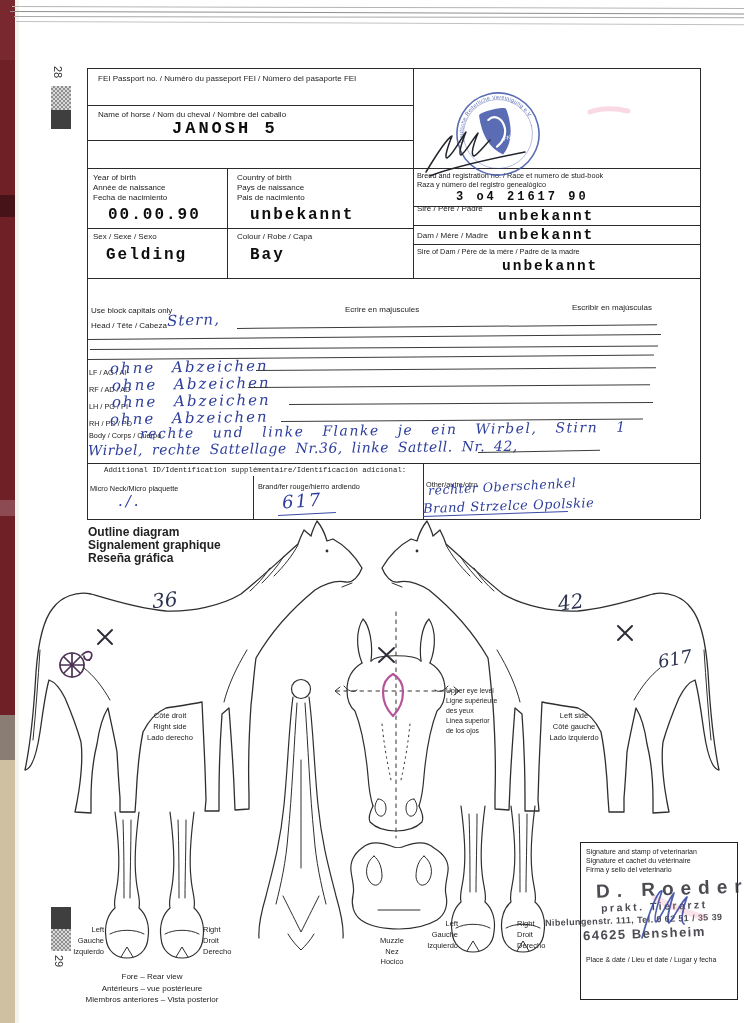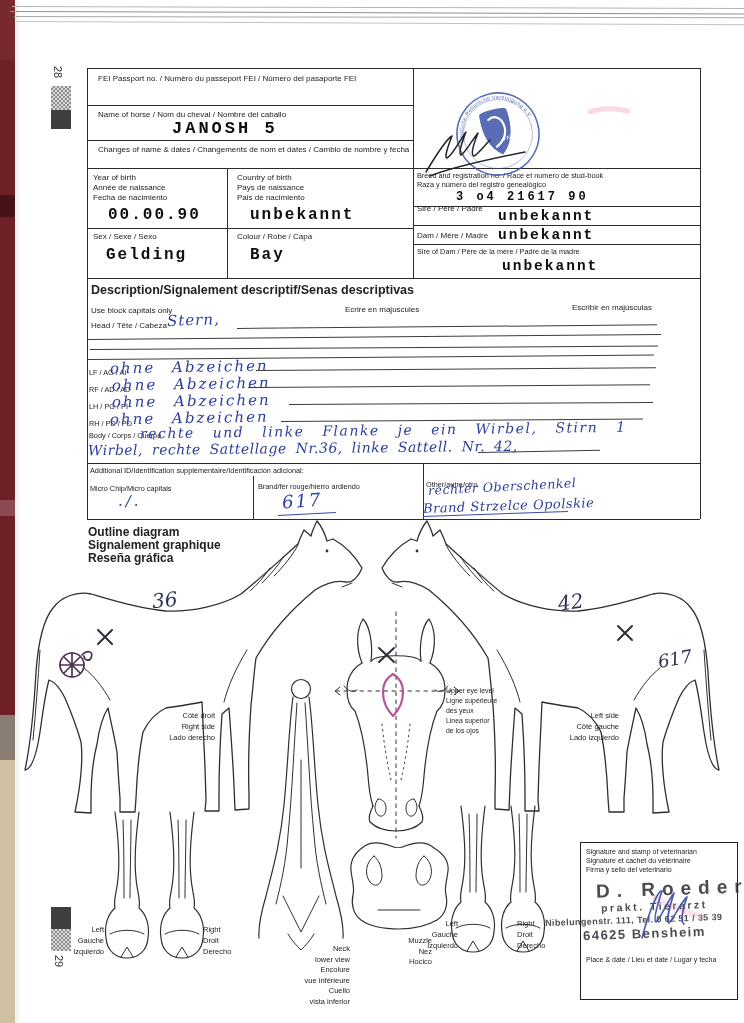--- a/index.html
+++ b/index.html
@@ -3,21 +3,21 @@
 <meta charset="utf-8">
 <style>
   html,body{margin:0;padding:0;background:#e9e7e2;}
   #scan{position:relative;width:744px;height:1023px;background:#fff;overflow:hidden;
         font-family:"Liberation Sans",sans-serif;color:#1d1d1d;}
   .abs{position:absolute;}
   .lbl{position:absolute;font:8px/10px "Liberation Sans",sans-serif;color:#222;white-space:pre-line;}
   .lbl-sm{font-size:7.3px;line-height:9.3px;}
   .val{position:absolute;font-family:"Liberation Mono","DejaVu Sans Mono",monospace;font-weight:700;color:#0e0e0e;}
   .hw{position:absolute;font-family:"DejaVu Serif","Liberation Serif",serif;font-style:italic;color:#2e3e9a;line-height:1;}
-  .cap{position:absolute;font:8px/11.5px "Liberation Sans",sans-serif;text-align:right;white-space:pre-line;color:#1d1d1d;}
+  .cap{position:absolute;font:8px/11.5px "Liberation Sans",sans-serif;text-align:center;white-space:pre-line;color:#1d1d1d;}
   .hline{position:absolute;border-top:1.4px solid #2b2b2b;}
   .vline{position:absolute;border-left:1.4px solid #2b2b2b;}
   .rule{position:absolute;border-top:1.1px solid #3c3c3c;transform-origin:left center;}
   .rule-blue{border-top:1.3px solid #3a4aa5;}
   .checker{position:absolute;width:20px;
      background-image:linear-gradient(45deg,#8f8f8f 25%,transparent 25%,transparent 75%,#8f8f8f 75%),
                       linear-gradient(45deg,#8f8f8f 25%,#d9d9d9 25%,#d9d9d9 75%,#8f8f8f 75%);
      background-size:4px 4px;background-position:0 0,2px 2px;}
   .pagenum{position:absolute;font:11px "Liberation Sans",sans-serif;color:#333;transform:rotate(90deg);}
   .stamp-gray{position:absolute;color:rgba(44,44,52,.85);font-family:"Liberation Sans",sans-serif;font-weight:700;transform:rotate(-2deg);white-space:nowrap;}
@@ -65,21 +65,20 @@
   <div class="vline" style="left:227px;top:168px;height:110px;"></div>
   <div class="vline" style="left:253px;top:476px;height:43px;"></div>
   <div class="vline" style="left:423px;top:464px;height:55px;"></div>
 
   <div class="lbl" style="left:98px;top:74px;">FEI Passport no. / Numéro du passeport FEI / Número del pasaporte FEI</div>
 
 
   <div class="lbl" style="left:98px;top:110px;">Name of horse / Nom du cheval / Nombre del caballo</div>
   <div class="val" style="left:172px;top:119px;font-size:17px;letter-spacing:3px;">JANOSH 5</div>
 
-  <div class="lbl" style="left:98px;top:145px;">Changes of name &amp; dates / Changements de nom et dates / Cambio de nombre y fecha</div>
 
   <div class="lbl" style="left:93px;top:173px;">Year of birth
 Année de naissance
 Fecha de nacimiento</div>
   <div class="val" style="left:108px;top:206px;font-size:16px;letter-spacing:2px;">00.00.90</div>
   <div class="lbl" style="left:237px;top:173px;">Country of birth
 Pays de naissance
 Pais de nacimiento</div>
   <div class="val" style="left:250px;top:206px;font-size:16px;letter-spacing:2px;">unbekannt</div>
 
@@ -92,21 +91,20 @@
   <div class="lbl" style="left:417px;top:231px;">Dam / Mère / Madre</div>
   <div class="val" style="left:498px;top:227px;font-size:14.5px;letter-spacing:2px;">unbekannt</div>
   <div class="lbl lbl-sm" style="left:417px;top:247px;">Sire of Dam / Père de la mère / Padre de la madre</div>
   <div class="val" style="left:502px;top:258px;font-size:14.5px;letter-spacing:2px;">unbekannt</div>
 
   <div class="lbl" style="left:93px;top:232px;">Sex / Sexe / Sexo</div>
   <div class="val" style="left:106px;top:246px;font-size:16px;letter-spacing:2px;">Gelding</div>
   <div class="lbl" style="left:237px;top:232px;">Colour / Robe / Capa</div>
   <div class="val" style="left:250px;top:246px;font-size:16px;letter-spacing:2px;">Bay</div>
 
-  <div class="lbl" style="left:91px;top:283px;font-size:12.5px;font-weight:bold;line-height:14px;">Description/Signalement descriptif/Senas descriptivas</div>
   <div class="lbl" style="left:91px;top:306px;">Use block capitals only</div>
   <div class="lbl" style="left:345px;top:305px;">Ecrire en majuscules</div>
   <div class="lbl" style="left:572px;top:303px;">Escribir en majúsculas</div>
 
   <div class="lbl" style="left:91px;top:321px;">Head / Tête / Cabeza</div>
   <div class="hw" style="left:167px;top:313px;font-size:15px;letter-spacing:1px;transform:rotate(-2deg);">Stern,</div>
 
   <div class="rule" style="left:237px;top:328px;width:420px;transform:rotate(-.5deg);"></div>
   <div class="rule" style="left:88px;top:339px;width:573px;transform:rotate(-.5deg);"></div>
   <div class="rule" style="left:90px;top:349px;width:568px;transform:rotate(-.35deg);"></div>
@@ -126,22 +124,22 @@
 
   <div class="lbl lbl-sm" style="left:89px;top:419px;">RH / PD / PD</div>
   <div class="hw" style="left:110px;top:411px;font-size:15px;letter-spacing:2px;word-spacing:10px;transform:rotate(-1deg);">ohne Abzeichen</div>
   <div class="rule" style="left:281px;top:421px;width:362px;transform:rotate(-.4deg);"></div>
 
   <div class="lbl lbl-sm" style="left:89px;top:431px;">Body / Corps / Cuerpo</div>
   <div class="hw" style="left:140px;top:423px;font-size:14px;letter-spacing:1.5px;word-spacing:12px;transform:rotate(-.8deg);">rechte und linke Flanke je ein Wirbel, Stirn 1</div>
   <div class="hw" style="left:88px;top:441px;font-size:14px;letter-spacing:.5px;word-spacing:4px;transform:rotate(-.6deg);">Wirbel, rechte Sattellage Nr.36, linke Sattell. Nr. 42,</div>
   <div class="rule" style="left:478px;top:452px;width:122px;transform:rotate(-1deg);"></div>
 
-  <div class="lbl lbl-sm" style="left:90px;top:466px;">Additional ID/Identification supplémentaire/Identificación adicional:</div>
-  <div class="lbl lbl-sm" style="left:90px;top:484px;">Micro Chip/Micro capitals</div>
+  <div class="lbl lbl-sm" style="left:104px;top:466px;font-family:Liberation Mono, monospace;">Additional ID/Identification supplémentaire/Identificación adicional:</div>
+  <div class="lbl lbl-sm" style="left:90px;top:484px;">Micro Neck/Micro plaquette</div>
   <div class="hw" style="left:118px;top:494px;font-size:15px;letter-spacing:3px;">./.</div>
   <div class="lbl lbl-sm" style="left:258px;top:482px;">Brand/fer rouge/hierro ardiendo</div>
   <div class="hw" style="left:282px;top:492px;font-size:18px;letter-spacing:2px;transform:rotate(-4deg);">617</div>
   <div class="lbl lbl-sm" style="left:426px;top:480px;">Other/autre/otro</div>
   <div class="hw" style="left:428px;top:481px;font-size:12.5px;letter-spacing:.5px;transform:rotate(-3deg);">rechter Oberschenkel</div>
   <div class="hw" style="left:423px;top:499px;font-size:13px;letter-spacing:.5px;transform:rotate(-2deg);">Brand Strzelce Opolskie</div>
   <div class="rule rule-blue" style="left:423px;top:516px;width:145px;transform:rotate(-2deg);"></div>
   <div class="rule rule-blue" style="left:278px;top:515px;width:58px;transform:rotate(-3deg);"></div>
 
   <div class="lbl" style="left:88px;top:526px;font-size:12px;font-weight:bold;line-height:13px;">Outline diagram
@@ -163,27 +161,24 @@
   <div class="hw" style="left:152px;top:590px;font-size:20px;color:#2c3350;transform:rotate(-6deg);">36</div>
   <div class="hw" style="left:558px;top:592px;font-size:20px;color:#2c3350;transform:rotate(-8deg);">42</div>
   <div class="hw" style="left:658px;top:650px;font-size:18px;color:#2c3350;transform:rotate(-10deg);">617</div>
 
   <div class="cap" style="left:58px;top:924px;width:46px;text-align:right;font-size:7.5px;line-height:11px;">Left
 Gauche
 Izquierdo</div>
   <div class="cap" style="left:203px;top:924px;width:46px;text-align:left;font-size:7.5px;line-height:11px;">Right
 Droit
 Derecho</div>
-
-  <div class="cap" style="left:230px;top:944px;width:120px;font-size:7.5px;line-height:10.5px;">Neck
-lower view
-Encolure
-vue inférieure
-Cuello
-vista inferior</div>
+  <div class="cap" style="left:42px;top:971px;width:220px;">Fore – Rear view
+Antérieurs – vue postérieure
+Miembros anteriores – Vista posterior</div>
+
   <div class="cap" style="left:352px;top:936px;width:80px;font-size:7.5px;line-height:10.5px;">Muzzle
 Nez
 Hocico</div>
 
   <div class="cap" style="left:410px;top:918px;width:48px;text-align:right;font-size:7.5px;line-height:11px;">Left
 Gauche
 Izquierdo</div>
   <div class="cap" style="left:517px;top:918px;width:46px;text-align:left;font-size:7.5px;line-height:11px;">Right
 Droit
 Derecho</div>

